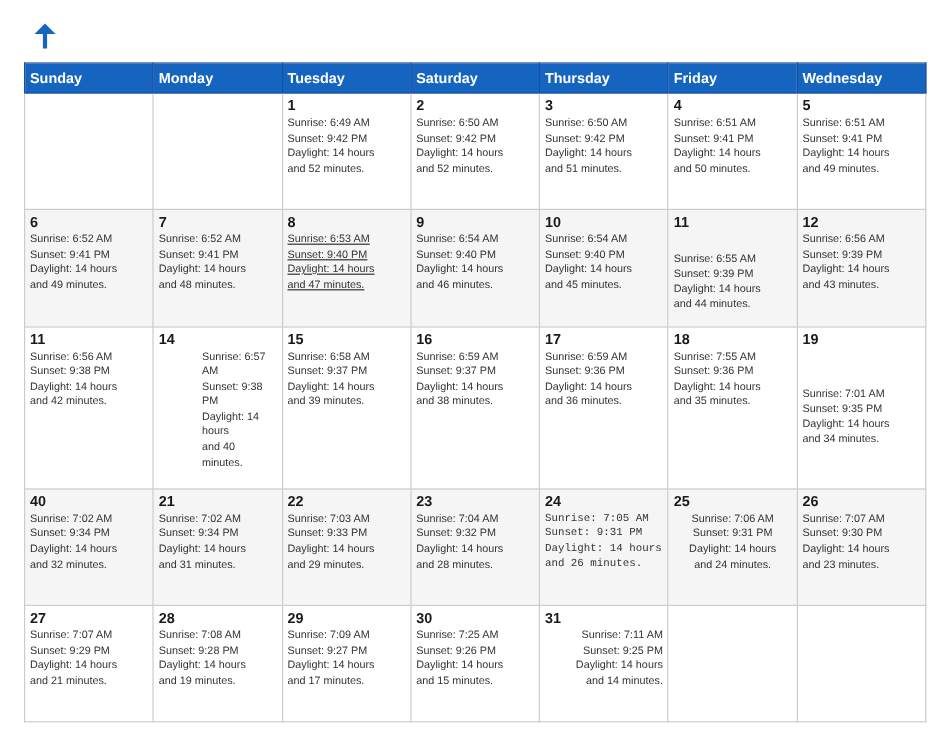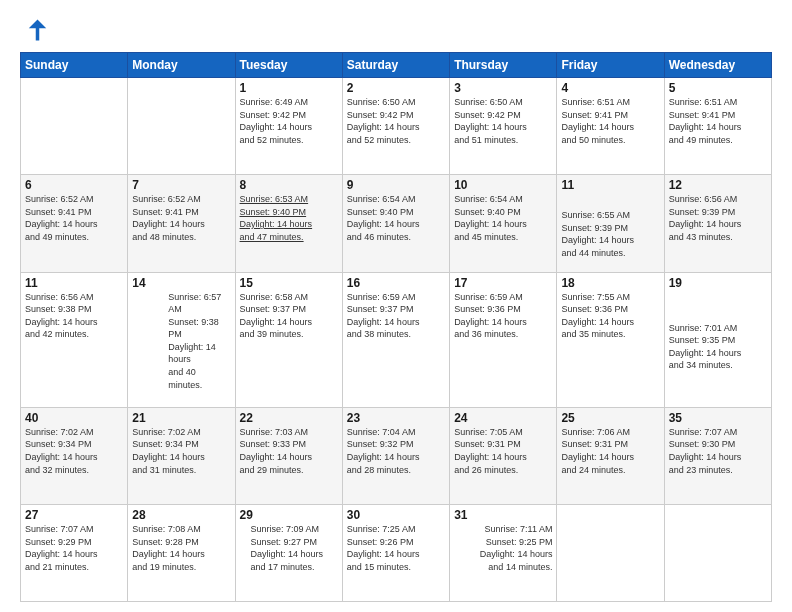--- a/index.html
+++ b/index.html
@@ -292,34 +292,34 @@
           </td>
           <td>
             <span class="day-number">23</span>
             <div class="day-info" style="white-space: pre-line;">Sunrise: 7:04 AM
 Sunset: 9:32 PM
 Daylight: 14 hours
 and 28 minutes.</div>
           </td>
           <td>
             <span class="day-number">24</span>
-            <div class="day-info" style="white-space: pre-line;">Sunrise: 7:05 AM
+            <div class="day-info" style="white-space: pre-line; font-family: Liberation Mono, monospace;">Sunrise: 7:05 AM
 Sunset: 9:31 PM
 Daylight: 14 hours
 and 26 minutes.</div>
           </td>
           <td>
             <span class="day-number">25</span>
-            <div class="day-info" style="white-space: pre-line;">Sunrise: 7:06 AM
+            <div class="day-info" style="white-space: pre-line; text-align: center;">Sunrise: 7:06 AM
 Sunset: 9:31 PM
 Daylight: 14 hours
 and 24 minutes.</div>
           </td>
           <td>
-            <span class="day-number">35</span>
+            <span class="day-number">26</span>
             <div class="day-info" style="white-space: pre-line;">Sunrise: 7:07 AM
 Sunset: 9:30 PM
 Daylight: 14 hours
 and 23 minutes.</div>
           </td>
         </tr>
         <tr>
           <td>
             <span class="day-number">27</span>
             <div class="day-info" style="white-space: pre-line;">Sunrise: 7:07 AM
@@ -329,21 +329,21 @@
           </td>
           <td>
             <span class="day-number">28</span>
             <div class="day-info" style="white-space: pre-line;">Sunrise: 7:08 AM
 Sunset: 9:28 PM
 Daylight: 14 hours
 and 19 minutes.</div>
           </td>
           <td>
             <span class="day-number">29</span>
-            <div class="day-info" style="white-space: pre-line; margin-left: 11px;">Sunrise: 7:09 AM
+            <div class="day-info" style="white-space: pre-line;">Sunrise: 7:09 AM
 Sunset: 9:27 PM
 Daylight: 14 hours
 and 17 minutes.</div>
           </td>
           <td>
             <span class="day-number">30</span>
             <div class="day-info" style="white-space: pre-line;">Sunrise: 7:25 AM
 Sunset: 9:26 PM
 Daylight: 14 hours
 and 15 minutes.</div>

